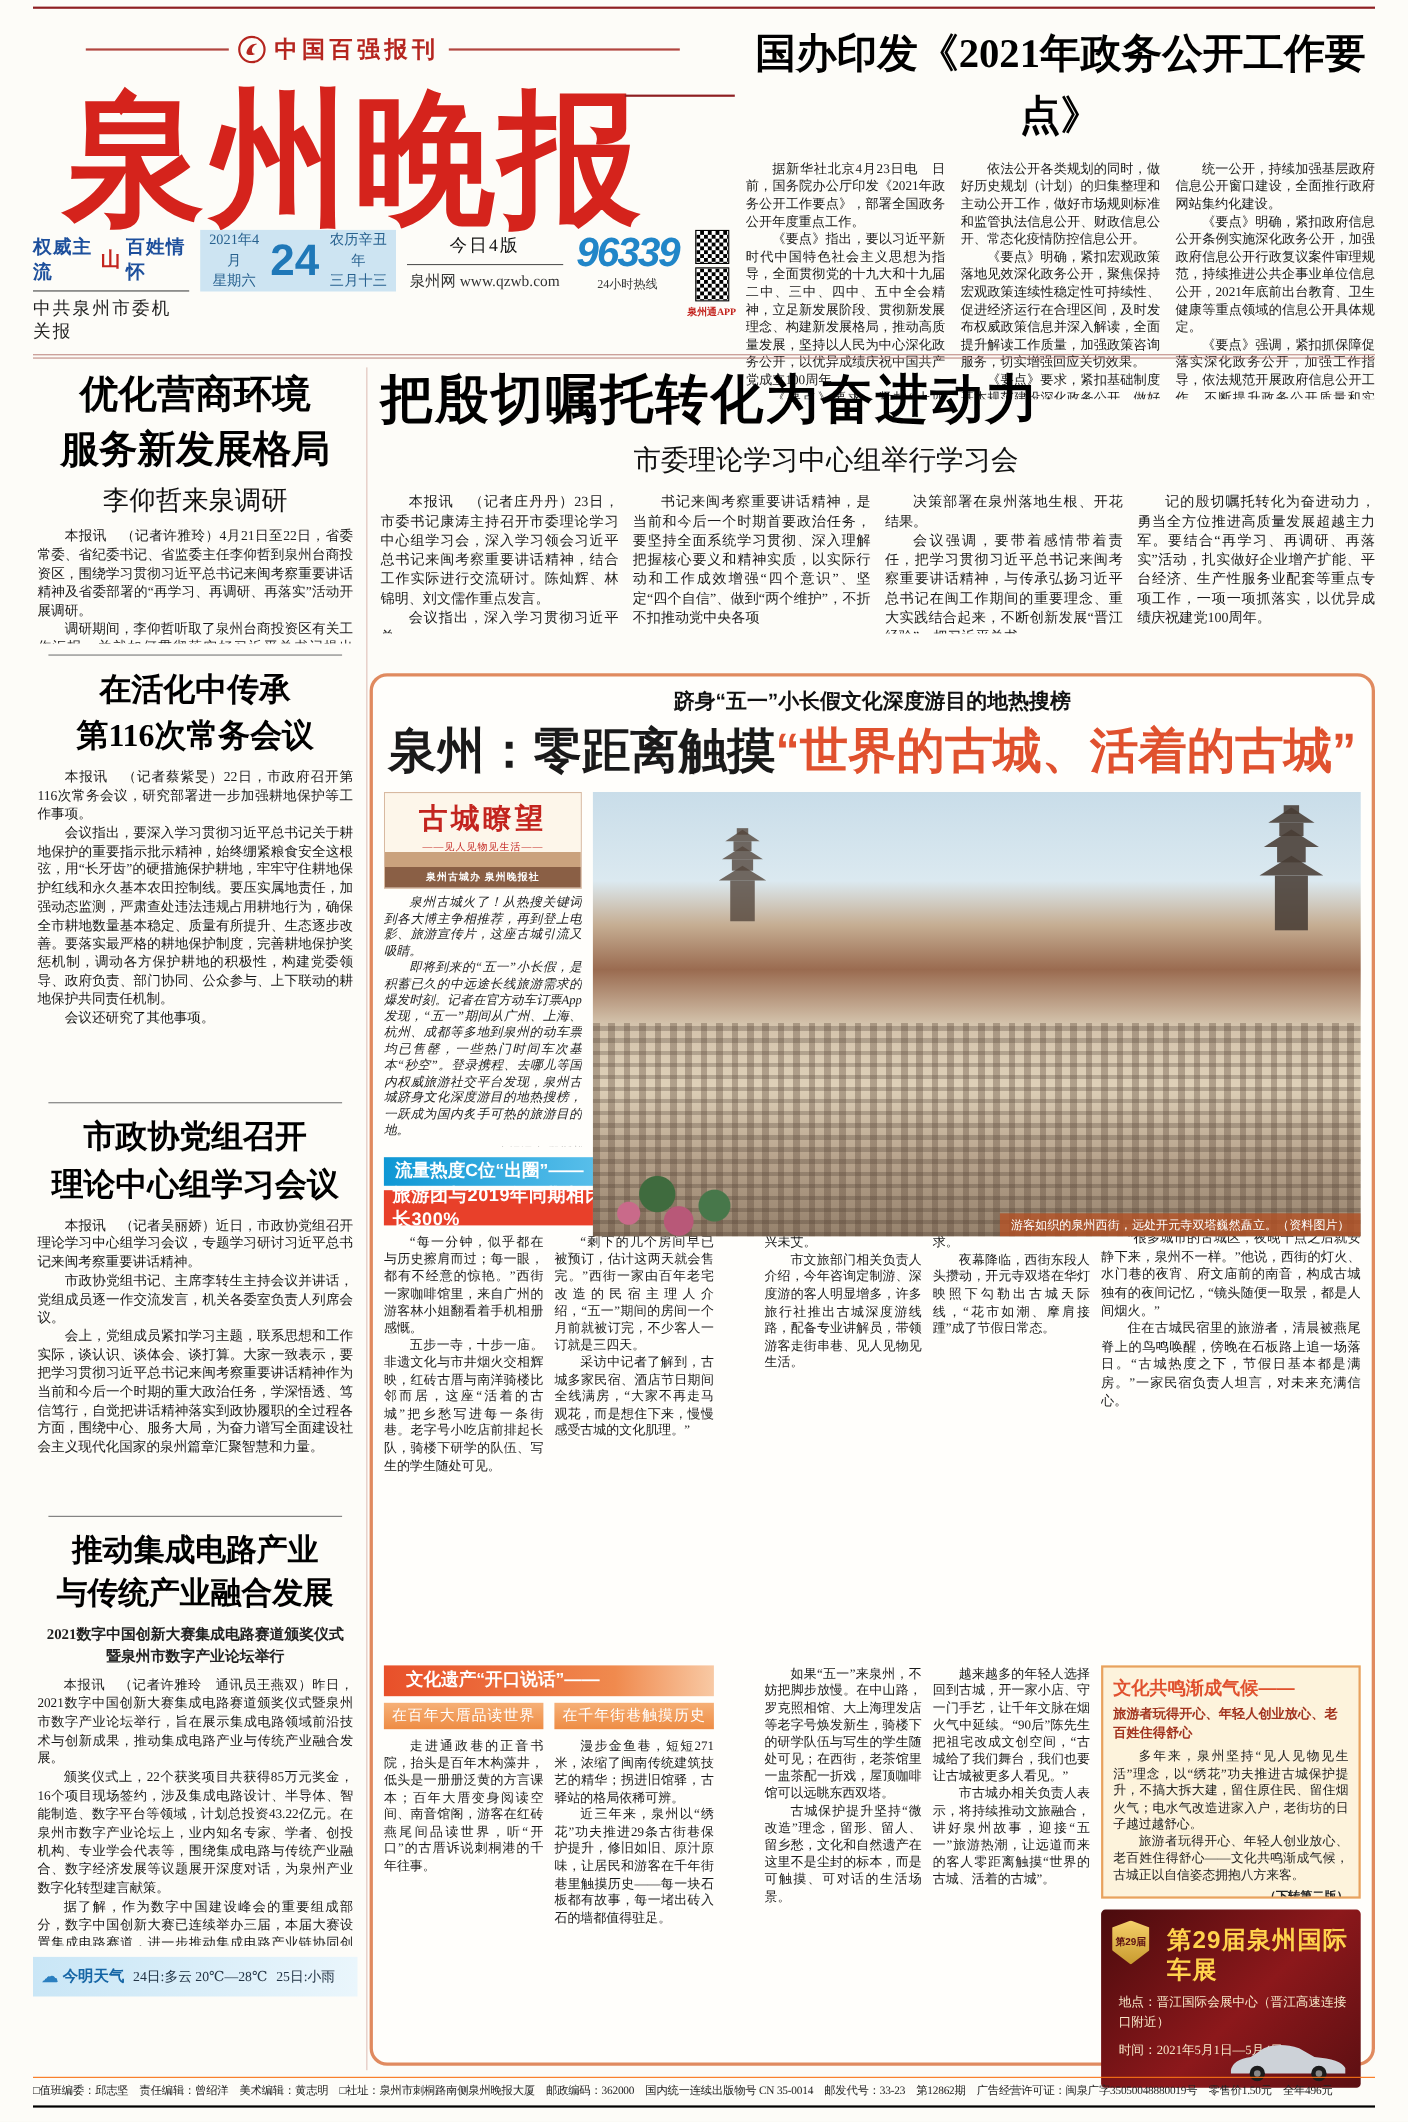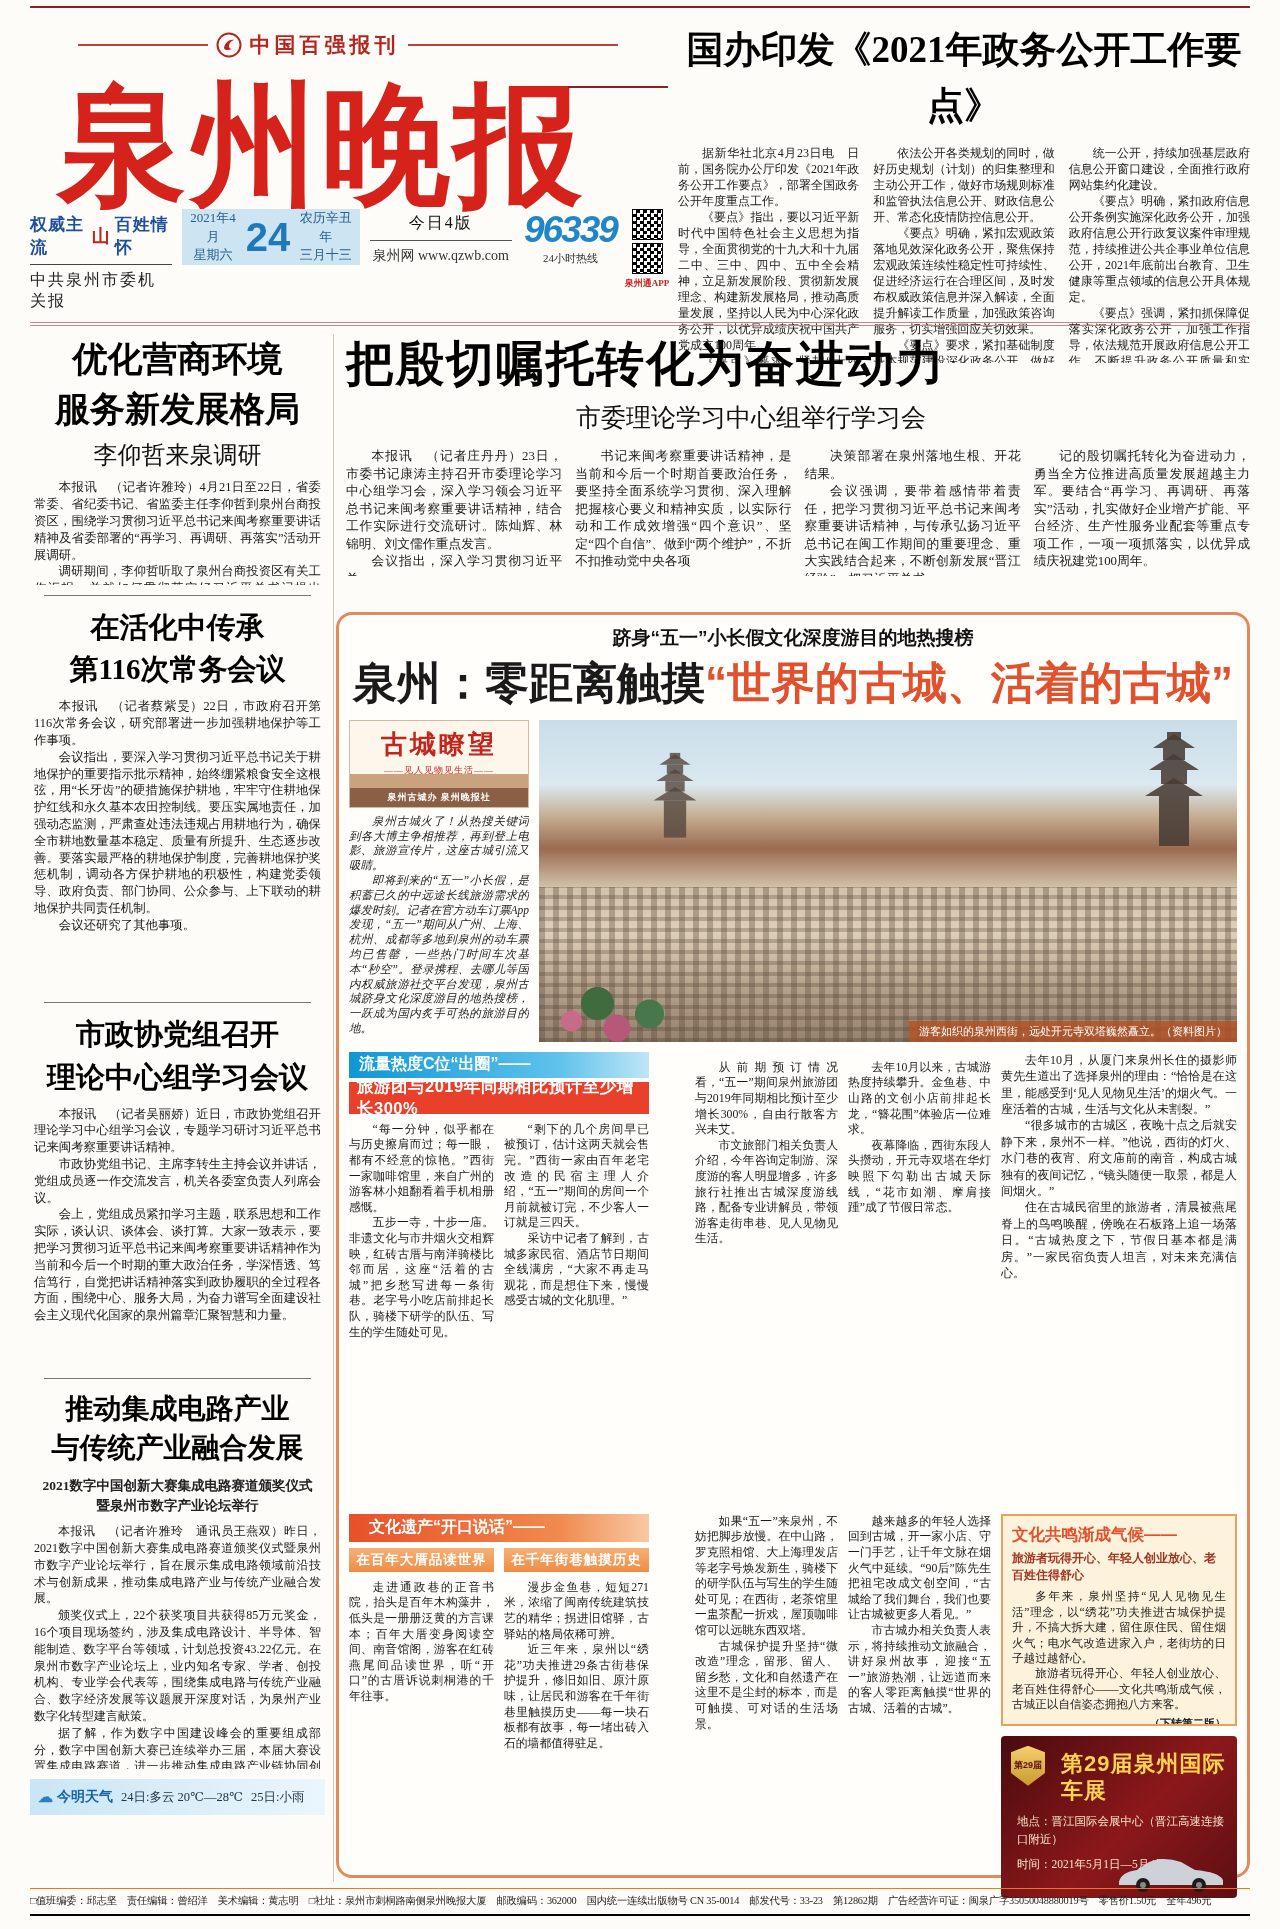--- a/index.html
+++ b/index.html
@@ -80,21 +80,21 @@
   .f-row1{display:flex;gap:10px;margin-top:10px;height:322px;}
   .f-introcol{width:180px;overflow:hidden;}
   .gc-badge{height:88px;border:1px solid #d8b9a0;background:linear-gradient(#fdf6ea 0 62%,#caa27d 62% 78%,#8a5f45 78% 100%);
             text-align:center;padding-top:6px;box-sizing:border-box;}
   .gc-badge .gt{font-size:26px;font-weight:900;color:#c3241e;letter-spacing:3px;font-family:"DejaVu Serif",serif;}
   .gc-badge .gs{font-size:9px;color:#c3241e;margin-top:2px;letter-spacing:1px;}
   .gc-badge .go{font-size:9px;color:#fff;font-weight:bold;margin-top:14px;letter-spacing:1px;}
   .kai{font-size:11.5px;line-height:14.8px;font-style:italic;text-align:justify;margin-top:6px;color:#222;}
   .f-byline{font-size:11px;font-style:italic;text-align:right;margin-top:4px;color:#222;}
   .photo{position:relative;overflow:hidden;}
-  .f-photo-day{flex:1;height:322px;background:
+  .f-photo-day{flex:1;height:404px;background:
      linear-gradient(#c9dde9 0%,#dbe9f0 20%,#c5ad92 30%,#9a6b50 40%,#d3c2ab 52%,#ded0b8 66%,#b8a48d 82%,#95816c 100%); padding-left: 32px;}
   .crowd{position:absolute;left:0;right:0;top:52%;bottom:0;
      background:repeating-linear-gradient(90deg,rgba(90,70,55,.35) 0 6px,rgba(0,0,0,0) 6px 14px),
                 repeating-linear-gradient(0deg,rgba(60,45,35,.25) 0 4px,rgba(0,0,0,0) 4px 11px);}
   .flowers{position:absolute;left:0;bottom:0;width:130px;height:70px;
      background:radial-gradient(circle at 25% 70%,#c96a8a 0 10px,transparent 11px),
                 radial-gradient(circle at 60% 80%,#b85878 0 13px,transparent 14px),
                 radial-gradient(circle at 45% 45%,#3f6b3e 0 16px,transparent 17px),
                 radial-gradient(circle at 85% 60%,#47774a 0 14px,transparent 15px);}
   .pcaption{position:absolute;right:0;bottom:0;background:rgba(180,80,35,.78);color:#fff;font-size:11px;
@@ -116,21 +116,21 @@
   .lanterns{position:absolute;left:0;right:0;top:58%;height:10px;
       background:repeating-linear-gradient(90deg,rgba(235,60,40,.9) 0 6px,transparent 6px 26px);}
   .ncaption{position:absolute;right:0;bottom:0;background:rgba(0,0,0,.55);color:#fff;font-size:11px;padding:3px 10px;}
   .mid-cols{display:flex;gap:10px;margin-top:8px;flex:1;overflow:hidden;}
   .f-colE{width:236px;font-size:12px;line-height:16.4px;text-align:justify;overflow:hidden;}
   .f-row3{display:flex;gap:10px;margin-top:10px;height:384px;}
   .f-sec2{width:300px;display:flex;flex-direction:column;}
   .bar-orange{height:28px;background:linear-gradient(90deg,#e8502a,#f08a4e 70%,#f8c9a4);color:#fff;font-weight:bold;
             font-size:16px;font-family:"Liberation Sans",sans-serif;display:flex;align-items:center;padding:0 20px;}
   .pills{display:flex;gap:10px;margin-top:6px;}
-  .pill{flex:1;height:24px;background:linear-gradient(#f6b077,#ee8c44);color:#fff;font-weight:bold;font-size:13.5px;
+  .pill{flex:1;height:24px;background:linear-gradient(#f6b077,#ee8c44);color:#fff;font-weight:normal;font-size:13.5px;
         font-family:"Liberation Sans",sans-serif;display:flex;align-items:center;justify-content:center;letter-spacing:1px;}
   .f-right3{width:236px;display:flex;flex-direction:column;gap:10px;}
   .sec3-box{border:2px solid #e8a25e;background:#fdf3dc;padding:8px 9px;box-sizing:border-box;height:212px;overflow:hidden;}
   .sec3-tag{color:#e0512e;font-weight:900;font-size:16.5px;font-family:"Liberation Sans",sans-serif;}
   .sec3-sub{color:#a2341f;font-weight:bold;font-size:12px;margin-top:4px;line-height:1.4;}
   .sec3-body{font-size:11.6px;line-height:15.4px;text-align:justify;margin-top:6px;color:#222;}
   .sec3-jump{text-align:right;font-size:11px;font-weight:bold;color:#222;margin-top:3px;}
 
   
   .car-ad{flex:1;position:relative;background:linear-gradient(135deg,#4a0b0d,#8c181b 55%,#5c0f12);

